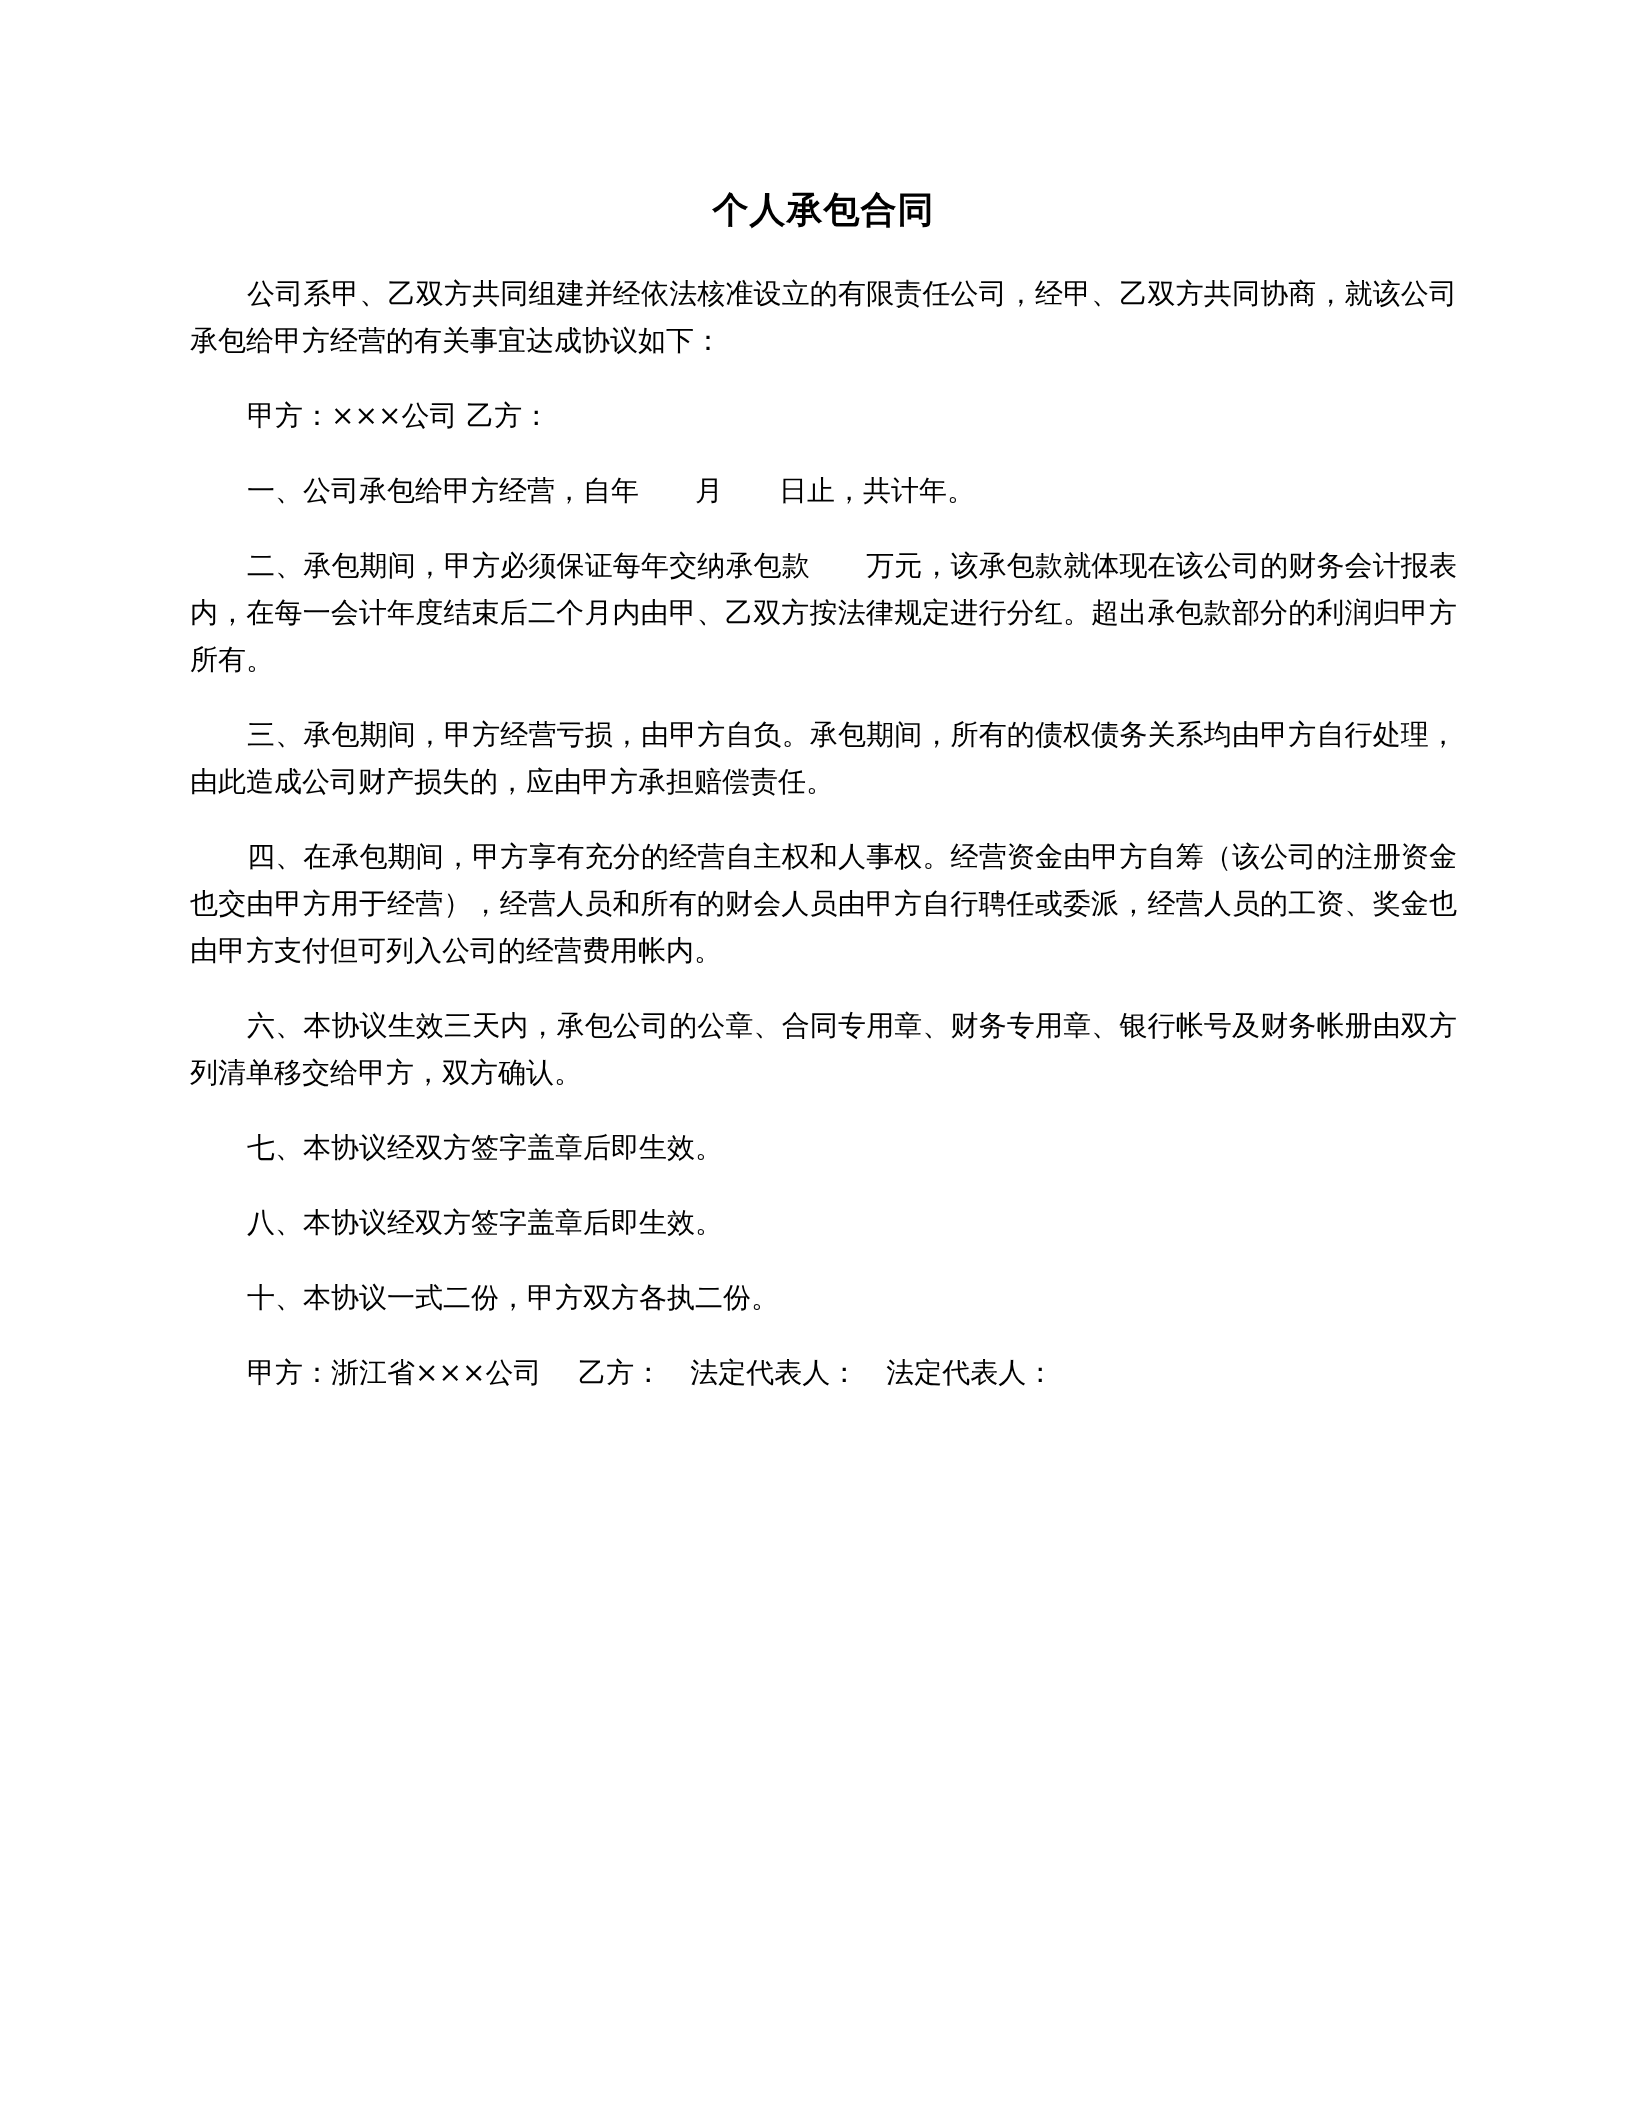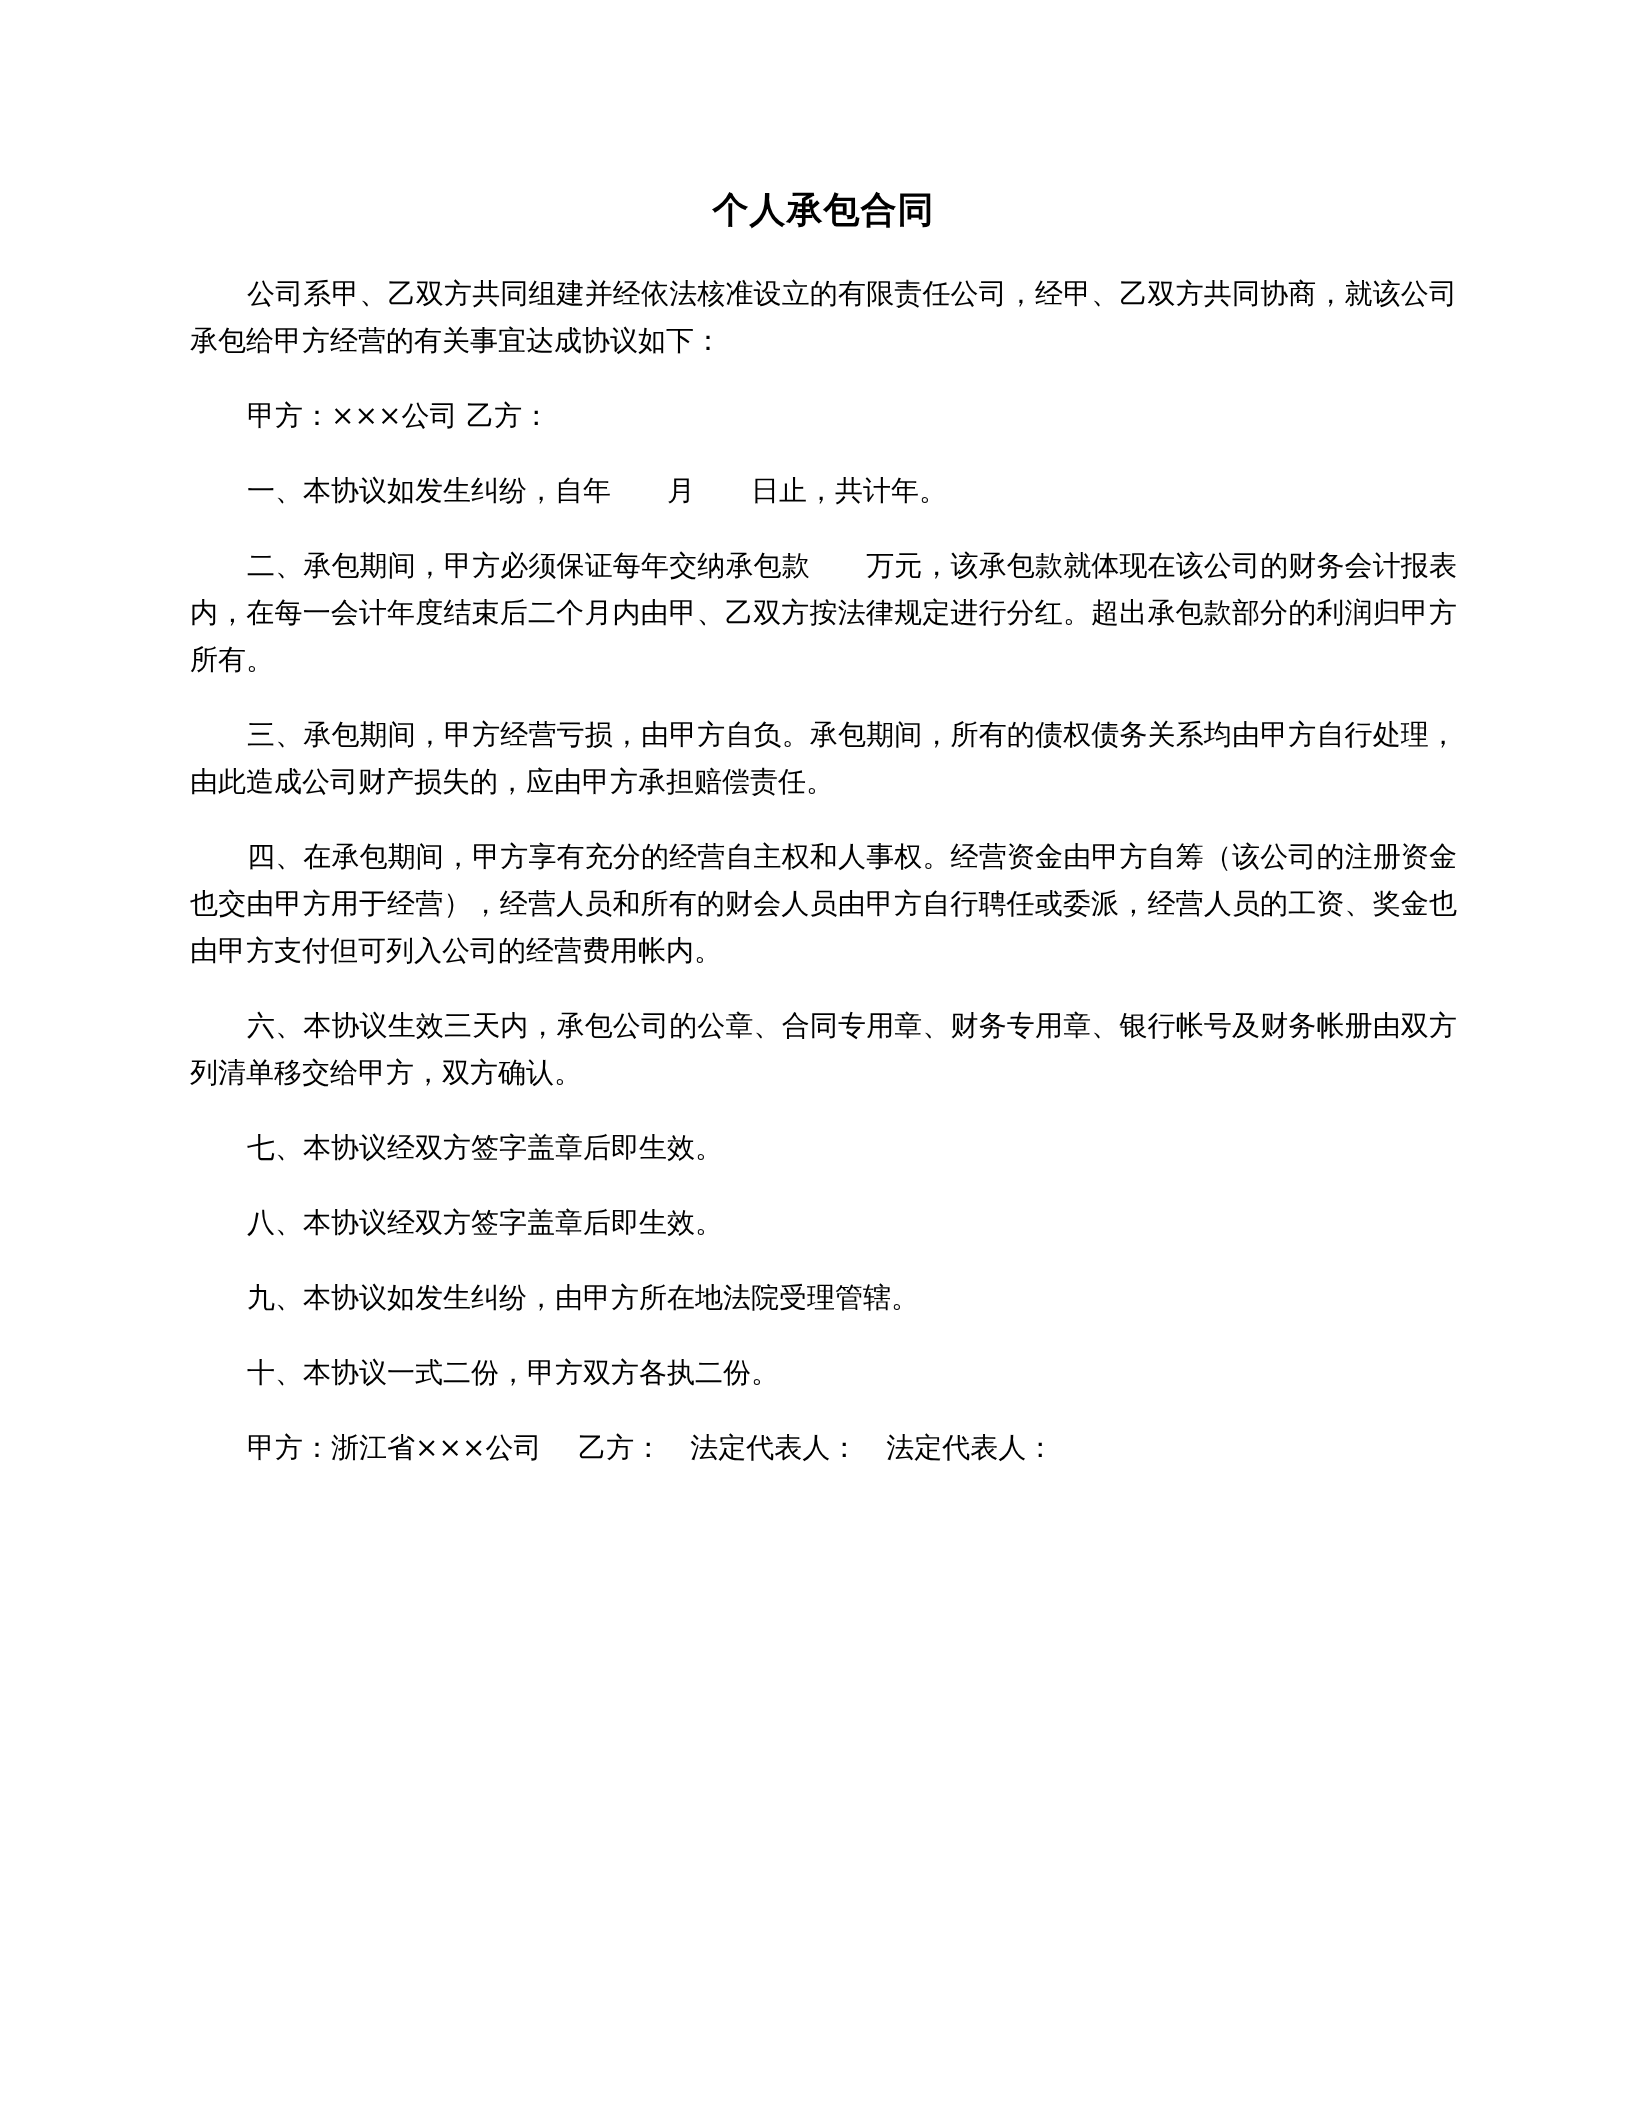--- a/index.html
+++ b/index.html
@@ -39,23 +39,22 @@
   }
 </style>
 </head>
 <body>
 
 <div class="doc">
   <h1 class="doc-title">个人承包合同</h1>
 
   <p class="doc-para">公司系甲、乙双方共同组建并经依法核准设立的有限责任公司，经甲、乙双方共同协商，就该公司承包给甲方经营的有关事宜达成协议如下：</p>
   <p class="doc-para">甲方：×××公司 乙方：</p>
-  <p class="doc-para">一、本协议如发生纠纷，自年　　月　　日止，共计年。</p>
+  <p class="doc-para">一、公司承包给甲方经营，自年　　月　　日止，共计年。</p>
   <p class="doc-para">二、承包期间，甲方必须保证每年交纳承包款　　万元，该承包款就体现在该公司的财务会计报表内，在每一会计年度结束后二个月内由甲、乙双方按法律规定进行分红。超出承包款部分的利润归甲方所有。</p>
   <p class="doc-para">三、承包期间，甲方经营亏损，由甲方自负。承包期间，所有的债权债务关系均由甲方自行处理，由此造成公司财产损失的，应由甲方承担赔偿责任。</p>
   <p class="doc-para">四、在承包期间，甲方享有充分的经营自主权和人事权。经营资金由甲方自筹（该公司的注册资金也交由甲方用于经营），经营人员和所有的财会人员由甲方自行聘任或委派，经营人员的工资、奖金也由甲方支付但可列入公司的经营费用帐内。</p>
   <p class="doc-para">六、本协议生效三天内，承包公司的公章、合同专用章、财务专用章、银行帐号及财务帐册由双方列清单移交给甲方，双方确认。</p>
   <p class="doc-para">七、本协议经双方签字盖章后即生效。</p>
   <p class="doc-para">八、本协议经双方签字盖章后即生效。</p>
-  <p class="doc-para">九、本协议如发生纠纷，由甲方所在地法院受理管辖。</p>
   <p class="doc-para">十、本协议一式二份，甲方双方各执二份。</p>
   <p class="doc-para">甲方：浙江省×××公司　 乙方：　法定代表人：　法定代表人：</p>
 </div>
 
 </body></html>

